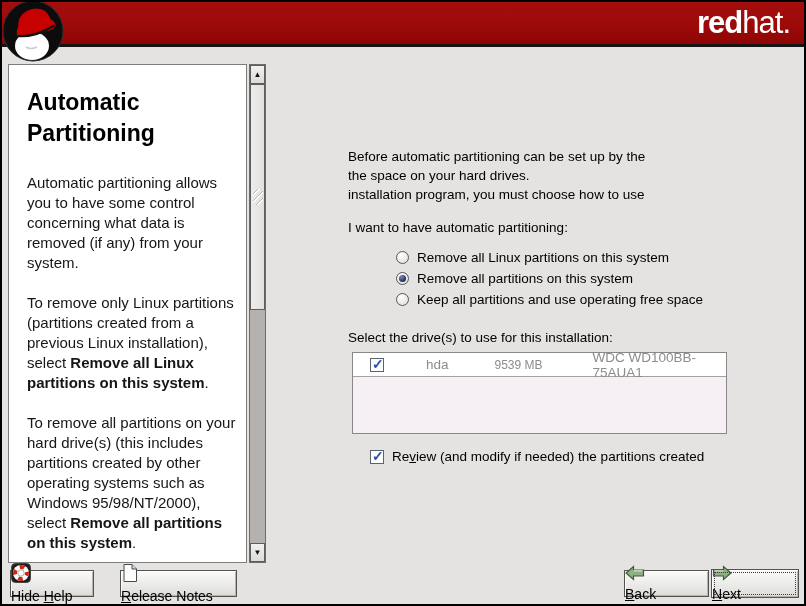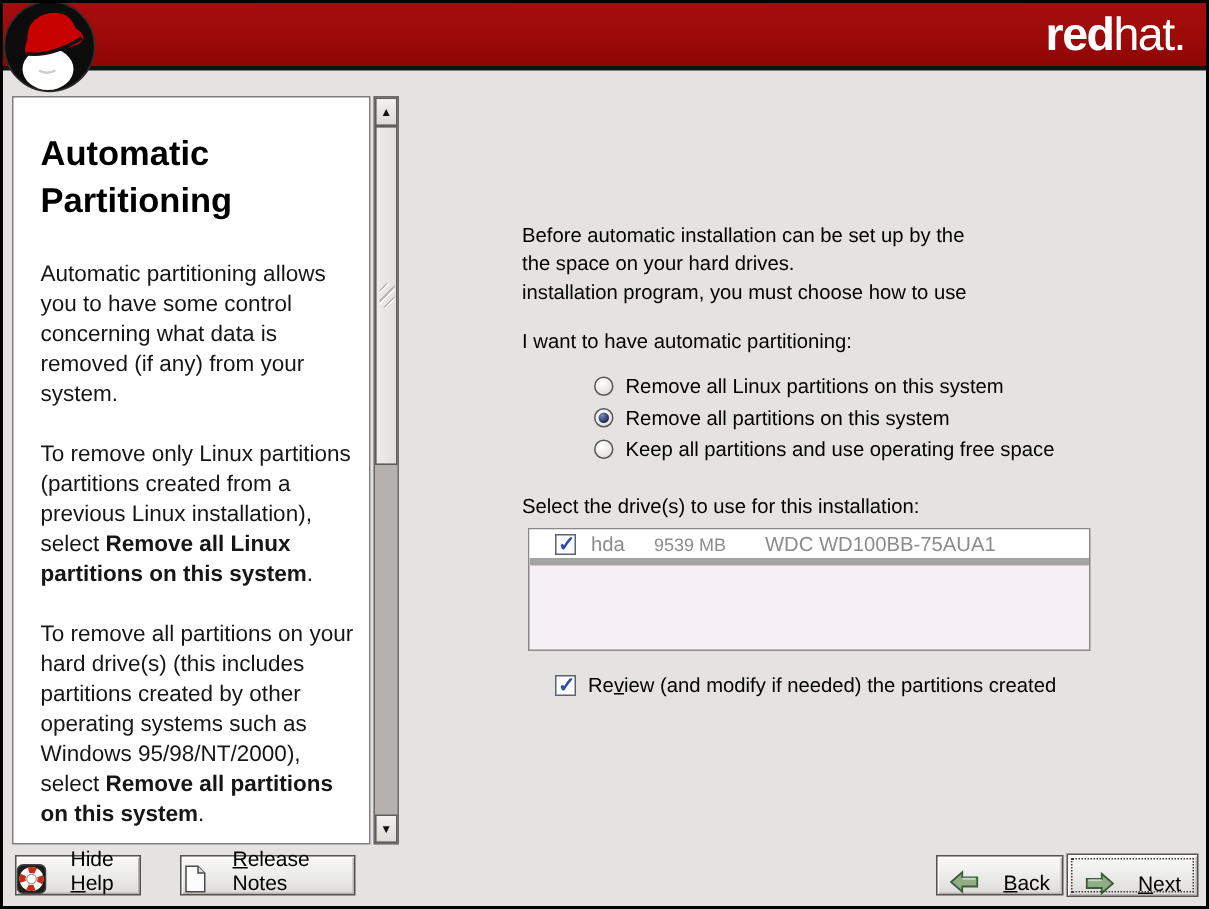--- a/index.html
+++ b/index.html
@@ -77,21 +77,22 @@
   .radio-circle.on .dot { display:block; }
   .radio-label { font-size:13.5px; color:#000; }
 
   .drive-label { position:absolute; left:348px; top:330px; font-size:13.5px; color:#000; }
   .drive-box {
     position:absolute; left:352px; top:352px; width:375px; height:82px;
     background:#f6f0f4; border:1px solid #8a8886;
   }
   .drive-row {
     height:24px; background:#fff; display:flex; align-items:center; cursor:pointer;
-    border-bottom:5px solid #a3a3a3;
+    border-bottom:1px solid #a3a3a3;
+    gap:32px;
   }
   .drive-row .checkbox { margin-left:17px; }
   .drive-device { margin-left:10px; width:42px; font-size:13.5px; color:#8c8c8c; }
   .drive-size  { width:60px; font-size:12px; color:#8c8c8c; }
   .drive-model { margin-left:14px; font-size:13.5px; color:#8c8c8c; }
 
   .checkbox {
     width:14px; height:14px; background:#fdfdfd; border:1px solid #5a6273;
     position:relative; flex:none; cursor:pointer;
   }
@@ -104,22 +105,22 @@
   .review { position:absolute; left:352px; top:449px; display:flex; align-items:center;padding-left:18px; }
   .review .review-label { margin-left:8px; font-size:13.5px; color:#000; }
   .mnemonic { text-decoration:underline; }
 
   
   .btn {
     position:absolute; height:27px; top:570px;
     background:linear-gradient(180deg,#fbfaf9 0%,#ececea 50%,#dedcd9 100%);
     border:1px solid #55534f;
     box-shadow: inset 1px 1px 0 #ffffff, inset -1px -1px 0 #b7b4b0;
-    display:flex; align-items:flex-end; justify-content:center; gap:16px;
-    font-size:14px; color:#000; cursor:pointer;
+    display:flex; align-items:flex-start; justify-content:center; gap:5px;
+    font-size:14px; color:#000; cursor:pointer;flex-direction:column;
   }
   .btn-hide-help { left:10px; width:84px; }
   .btn-release-notes { left:120px; width:117px; }
   .btn-back { left:624px; width:85px; }
   .btn-next { left:711px; top:569px; width:88px; height:29px; }
   .btn-next::before {
     content:''; position:absolute; inset:2px; border:1px dotted #3c3c3c; pointer-events:none;
   }
   .btn .icon { flex:none; display:flex; }
 </style>
@@ -159,21 +160,21 @@
 
   <div class="scrollbar">
     <div class="sb-btn up">▲</div>
     <div class="sb-thumb">
       <div class="sb-grip"></div>
     </div>
     <div class="sb-btn down">▼</div>
   </div>
 
   <div class="intro">
-    <div>Before automatic installation can be set up by the</div>
+    <div>Before automatic partitioning can be set up by the</div>
     <div>the space on your hard drives.</div>
     <div>installation program, you must choose how to use</div>
   </div>
 
   <div class="prompt">I want to have automatic partitioning:</div>
 
   <div class="radio-group">
     <div class="radio-row">
       <span class="radio-circle"></span>
       <span class="radio-label">Remove all Linux partitions on this system</span>

